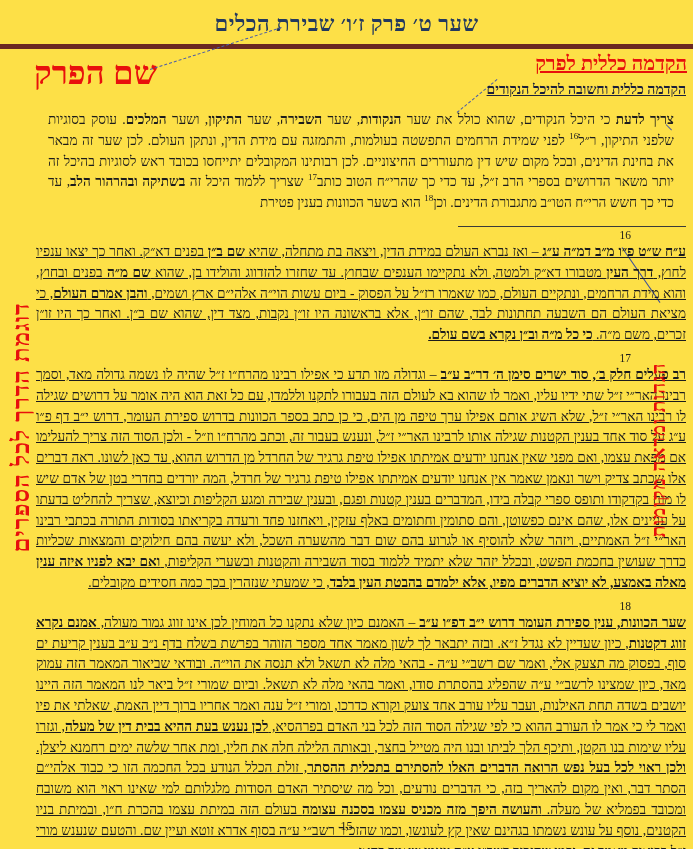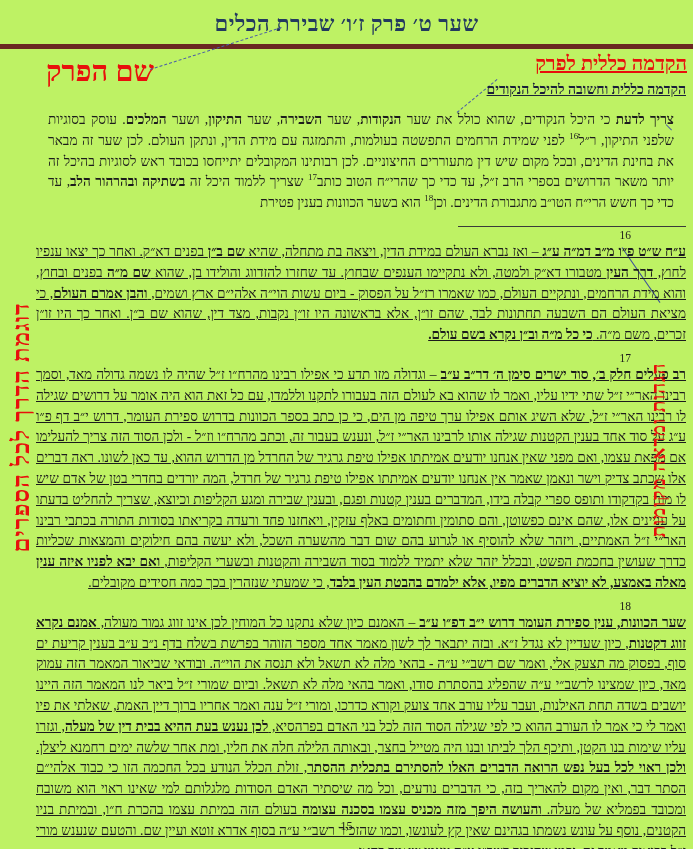--- a/index.html
+++ b/index.html
@@ -1,27 +1,27 @@
 <!DOCTYPE html>
 <html lang="he"><head>
 <meta charset="utf-8">
 <style>
   html,body{margin:0;padding:0;background:#ffffff;}
   .page{
-    position:relative;width:693px;height:849px;background:#bef264;overflow:hidden;
+    position:relative;width:693px;height:849px;background:#fde047;overflow:hidden;
     font-family:"Liberation Serif","DejaVu Sans",serif;direction:rtl;color:#212121;
   }
   .title{
     position:absolute;top:11px;left:0;width:100%;text-align:center;
     font-size:22px;font-weight:bold;color:#23395f;letter-spacing:.5px;
   }
   .title-rule{position:absolute;top:44px;left:0;width:693px;height:5px;background:#6a2822;}
   .red-label{position:absolute;color:#e8100c;font-weight:bold;white-space:nowrap;}
   .label-intro{top:52px;right:6px;font-size:20px;text-decoration:underline;}
-  .label-chapter{top:55px;left:46px;font-size:29px;}
+  .label-chapter{top:55px;left:34px;font-size:33px;}
   .ann-line{position:absolute;height:0;border-top:1px dashed #4a5ca8;transform-origin:left center;}
   .ann-line.solid{border-top-style:solid;}
   .line1{left:150px;top:69px;width:138px;transform:rotate(-17.7deg);}
   .line2{left:457px;top:112px;width:52px;transform:rotate(-39.5deg);}
   .line3{left:622px;top:247px;width:67px;transform:rotate(55.4deg);border-top-color:#3d4f9b;}
   .tick{left:666px;top:124px;width:8px;transform:rotate(45deg);border-top-style:solid;}
   .flow{position:absolute;top:0;left:0;right:0;padding:82px 7px 0 36px;}
   .heading{
     margin:0 0 9px 0;font-size:14px;font-weight:bold;
     text-decoration:underline;color:#1a1f3a;

